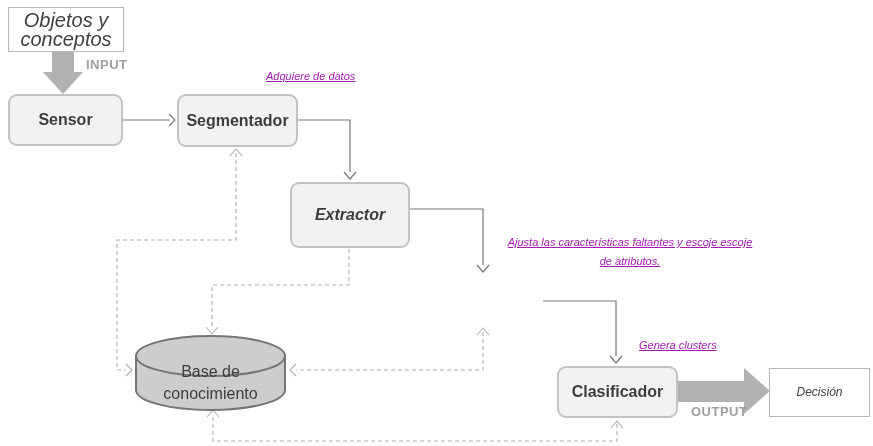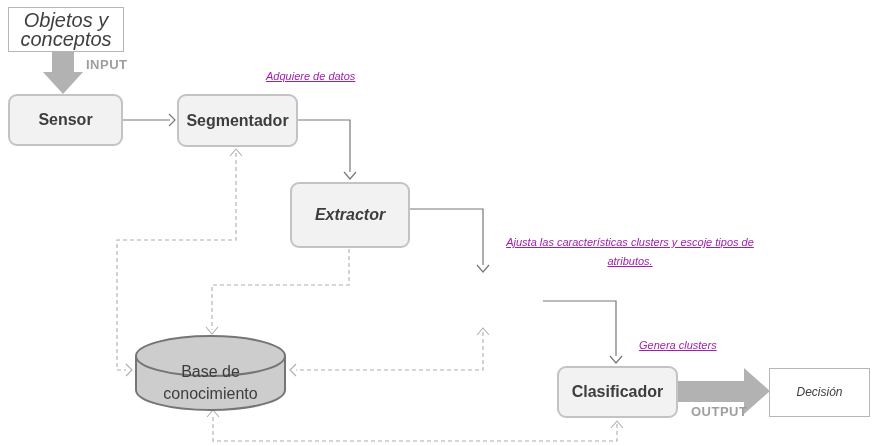--- a/index.html
+++ b/index.html
@@ -96,16 +96,16 @@
   <div class="node" style="left:557px; top:366px; width:121px; height:52px;">Clasificador</div>
 
   <div class="plain-box" style="left:769px; top:368px; width:101px; height:49px; font-size:12px;">Decisión</div>
 
   <div class="cyl-label" style="left:150px; top:361px; width:121px;">Base de conocimiento</div>
 
   <div class="io-label" style="left:86px; top:57px;text-align:right;">INPUT</div>
   <div class="io-label" style="left:691px; top:404px;">OUTPUT</div>
 
   <div class="annotation" style="left:266px; top:70px;">Adquiere de datos</div>
-  <div class="annotation wrap" style="left:506px; top:233px; width:248px;">Ajusta las características clusters y escoje tipos de atributos.</div>
+  <div class="annotation wrap" style="left:506px; top:233px; width:248px;">Ajusta las características faltantes y escoje escoje de atributos.</div>
   <div class="annotation" style="left:639px; top:339px;">Genera clusters</div>
 
 </div>
 
 </body></html>

